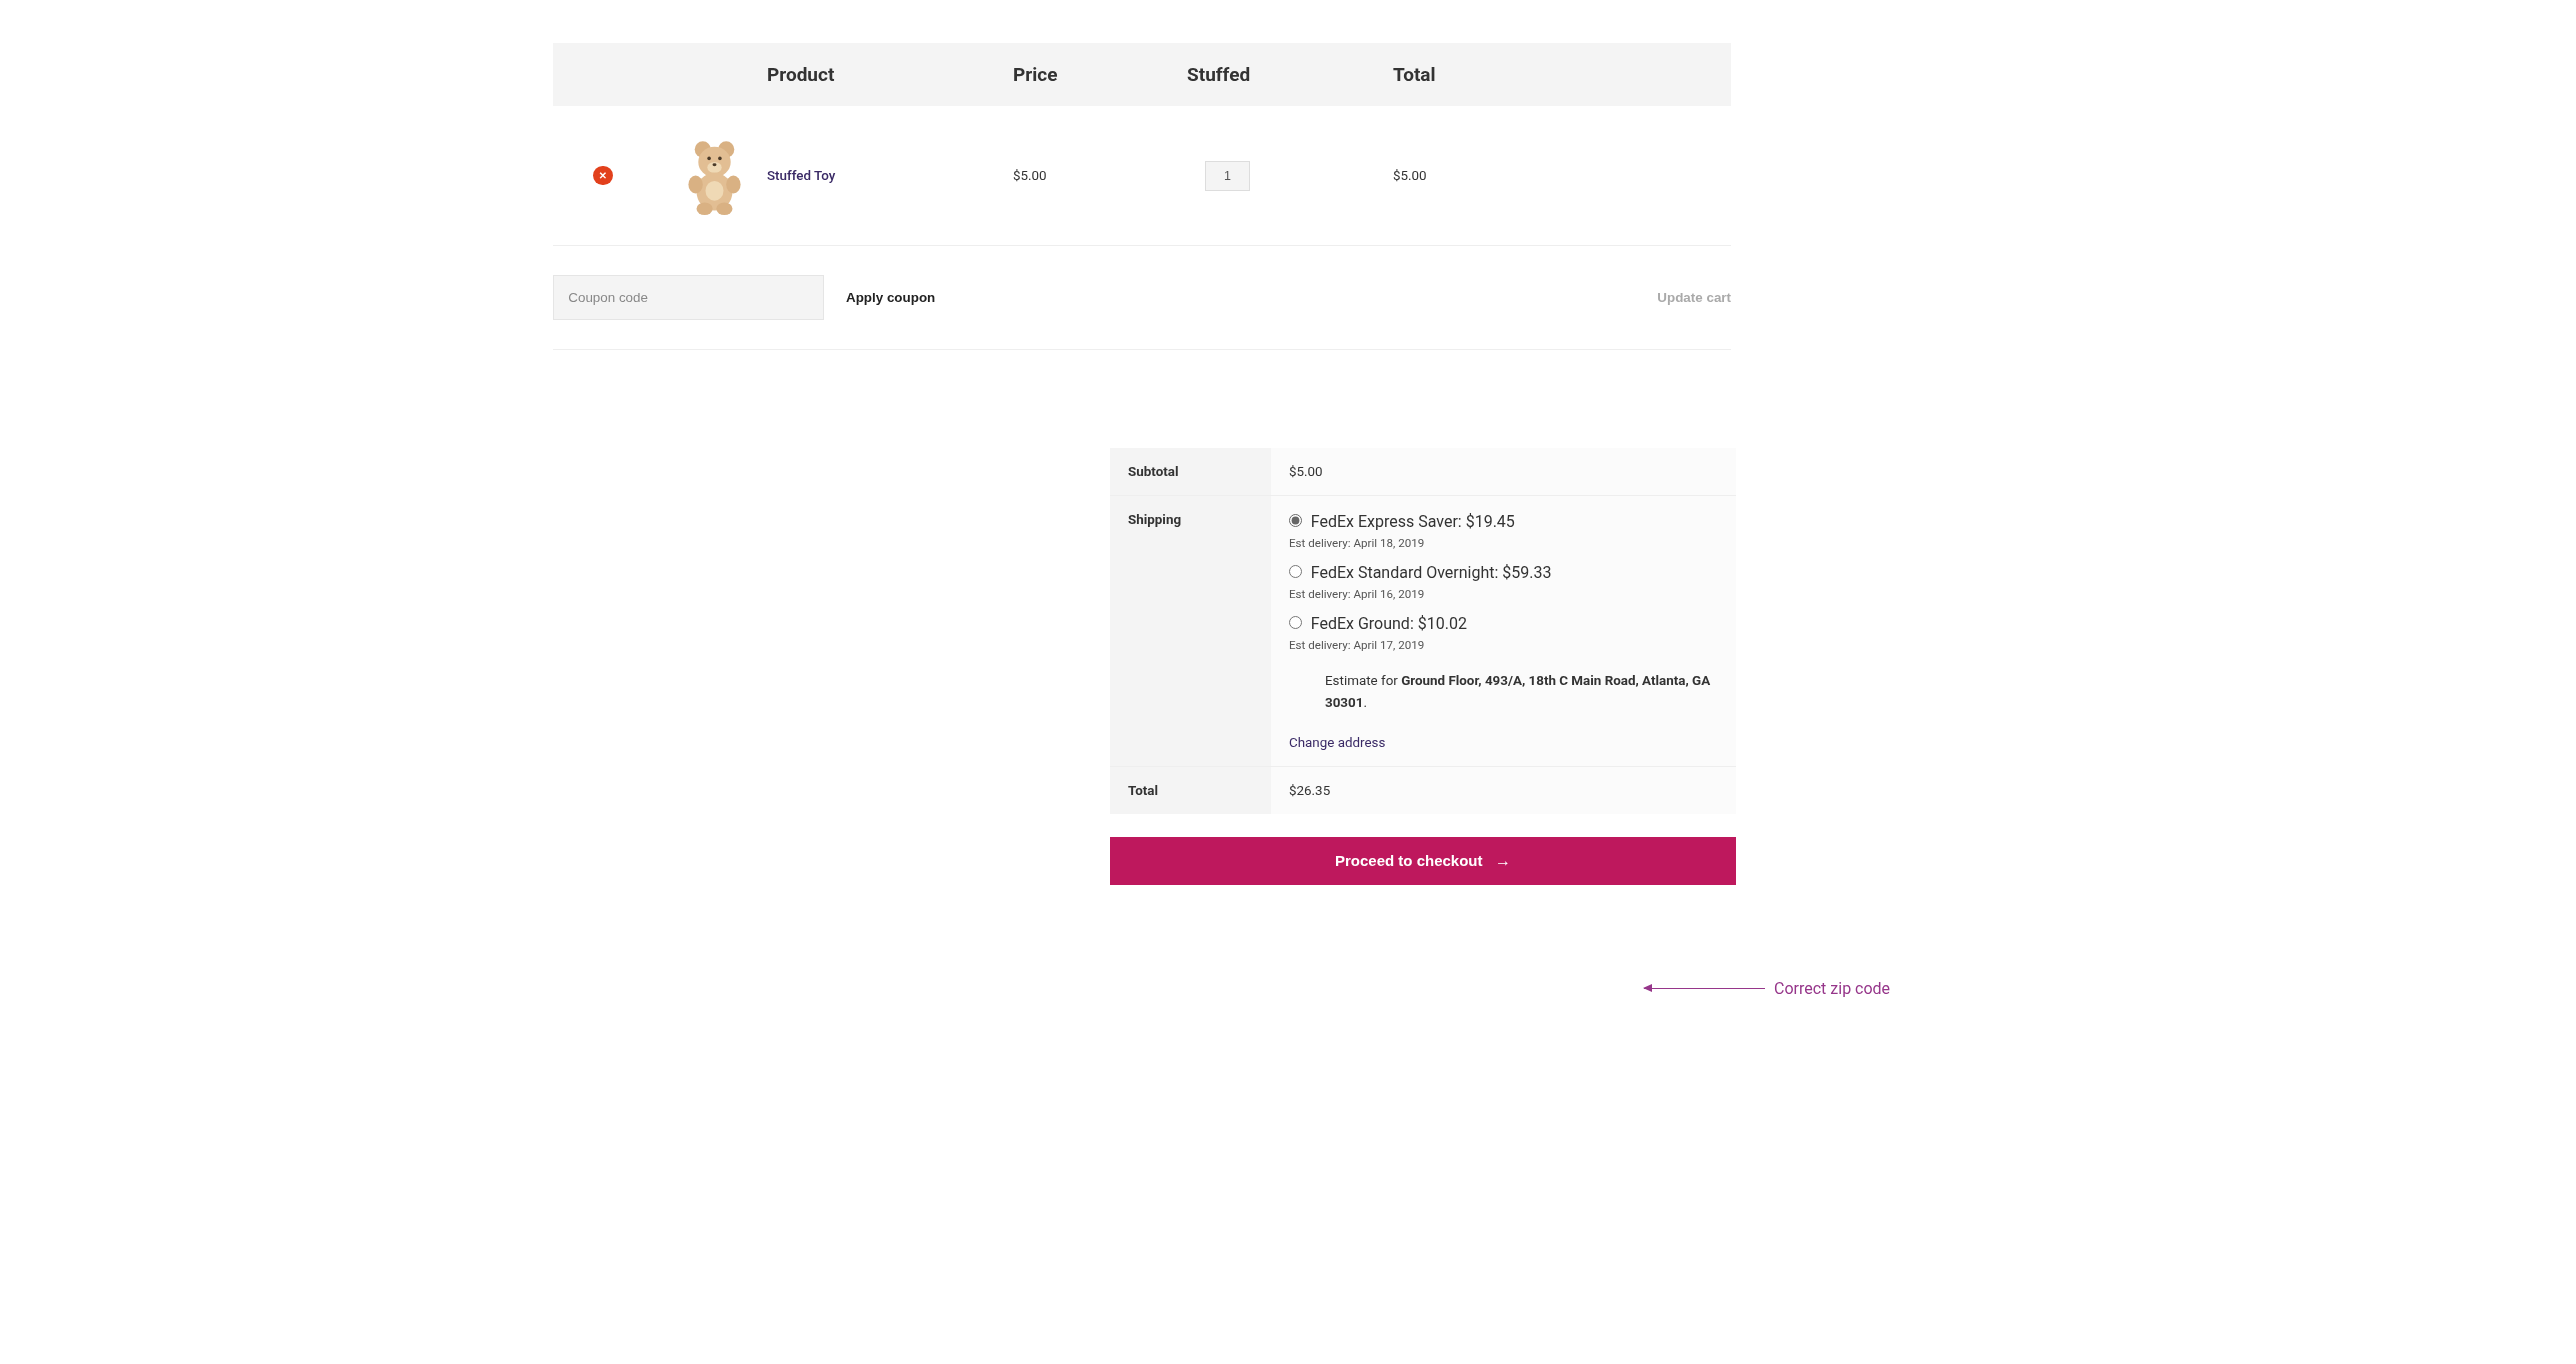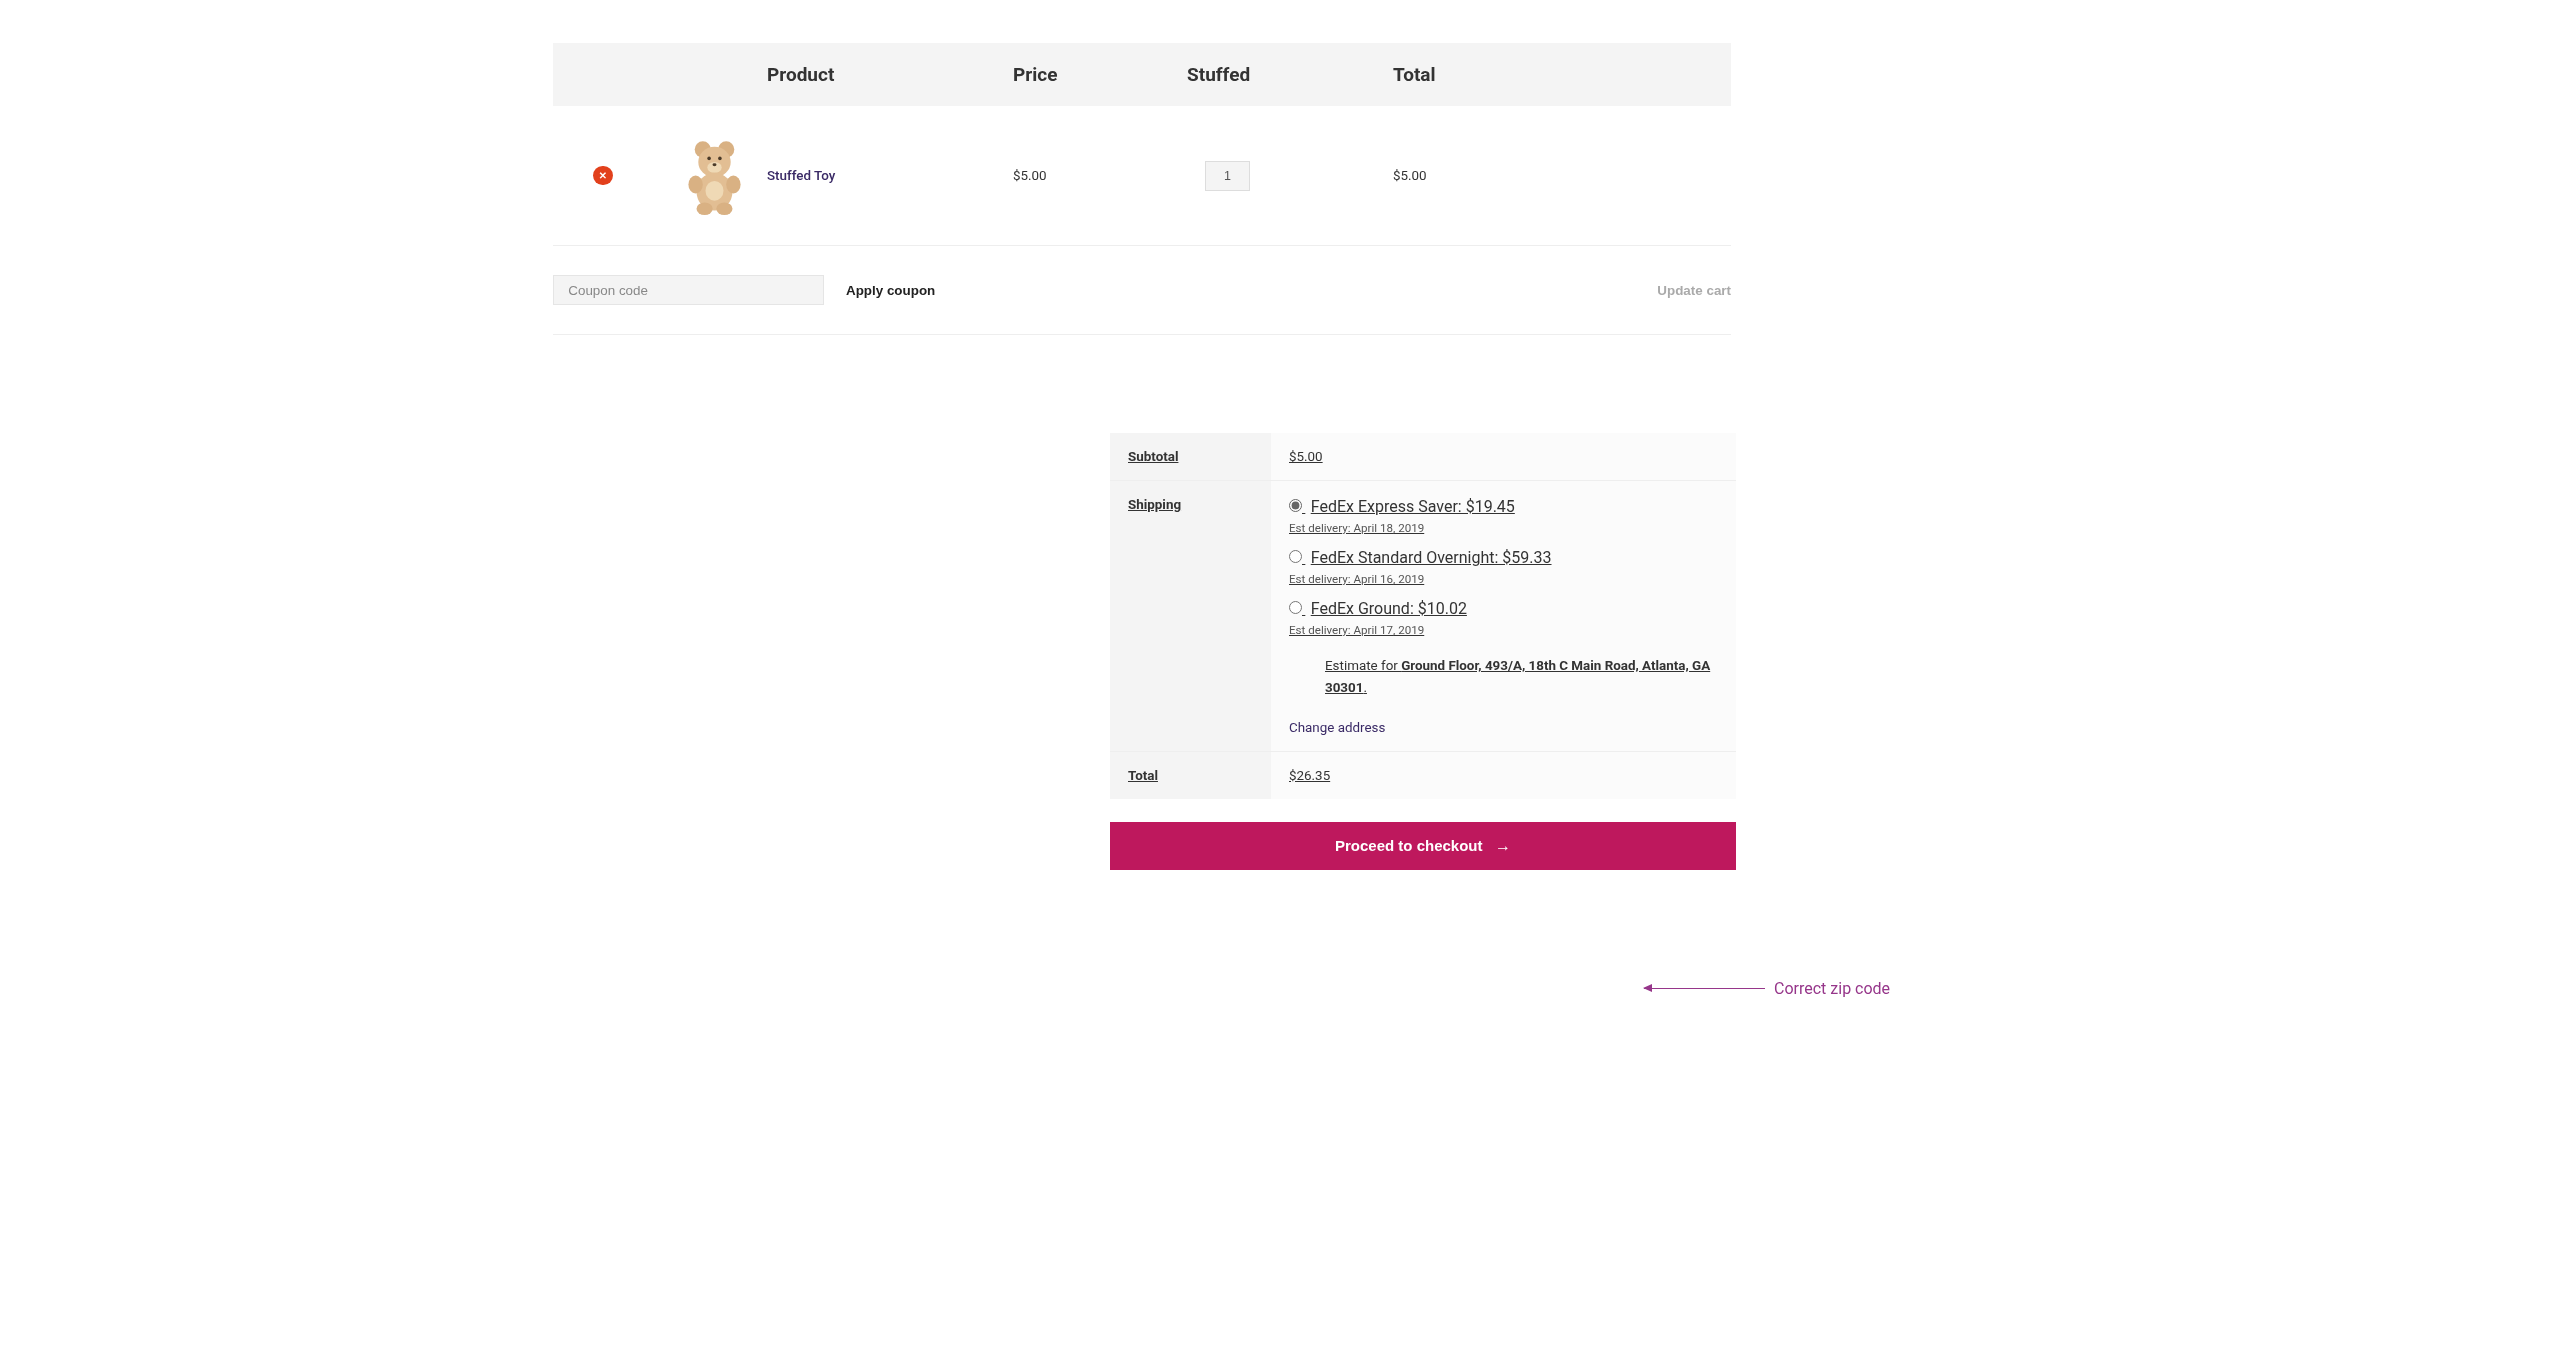--- a/index.html
+++ b/index.html
@@ -24,29 +24,29 @@
 
 .thumb { width: 64px; height: 81px; display: flex; align-items: center; justify-content: center; margin-left: 31px; }
 .thumb svg { width: 63px; height: 81px; }
 
 .product-link { color: #3a2a66; text-decoration: none; font-weight: 500; }
 
 .qty-input { width: 45px; height: 30px; border: 0.9px solid #ddd; background: #f4f4f4; text-align: center; font-size: 12.5px; color: #555; margin-left: 18px; }
 
 .actions-row td { padding: 7.2px 0 0 0; }
 .actions-bar { display: flex; align-items: center; }
-.coupon-input { width: 271px; height: 30px; border: 0.9px solid #e5e5e5; background: #f4f4f4; padding: 0 14.3px; font-size: 13.4px; color: #555; }
+.coupon-input { width: 271px; height: 45px; border: 0.9px solid #e5e5e5; background: #f4f4f4; padding: 0 14.3px; font-size: 13.4px; color: #555; }
 .coupon-input::placeholder { color: #888; }
 .apply-coupon { background: transparent; border: none; font-size: 13.4px; font-weight: 700; color: #222; margin-left: 22px; cursor: pointer; }
 .update-cart { margin-left: auto; background: transparent; border: none; font-size: 13.4px; font-weight: 700; color: #aaa; cursor: not-allowed; }
 
 .cart-totals-section { margin-left: 557px; margin-top: 98px; width: 626px; }
 .cart-totals-title { font-size: 25px; font-weight: 400; color: #222; margin-bottom: 25px; }
 
-.totals-table { width: 100%; border-collapse: collapse; text-decoration: underline; }
+.totals-table { width: 100%; border-collapse: collapse; }
 .totals-table tr { }
 .totals-table th { width: 161px; background: #f4f4f4; text-align: left; font-weight: 700; padding: 16px 18px; vertical-align: top; font-size: 13.4px; color: #333; }
 .totals-table td { background: #fbfbfb; padding: 16px 18px; font-size: 13.4px; color: #333; }
 .totals-table tr + tr th, .totals-table tr + tr td { border-top: 0.9px solid #eee; }
 
 .ship-opts { list-style: none; }
 .ship-opts li { margin-bottom: 5.4px; }
 .ship-opts li label { font-size: 16px; color: #333; margin-left: 5.4px; }
 .ship-opts li input[type=radio] { accent-color: #666; }
 .est-delivery { font-size: 11.6px; color: #555; margin-bottom: 12.5px; display: block; }

